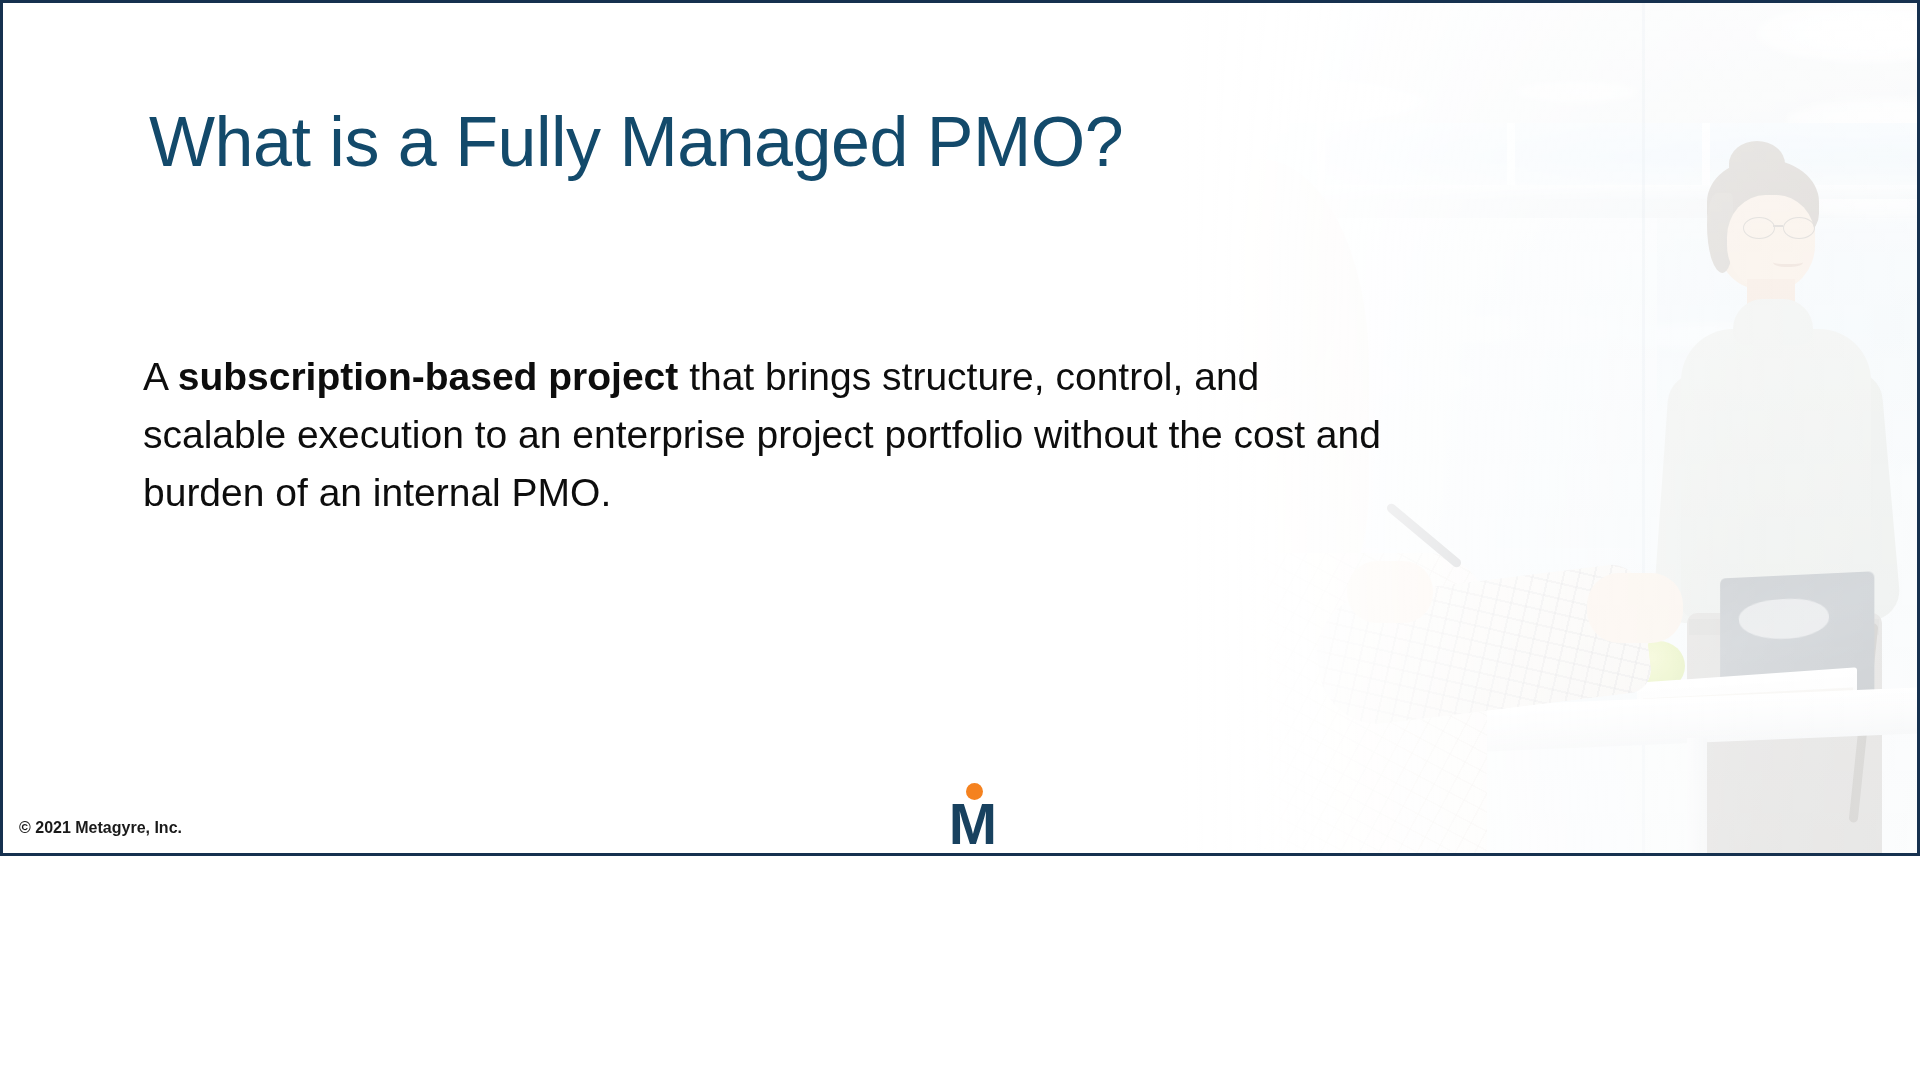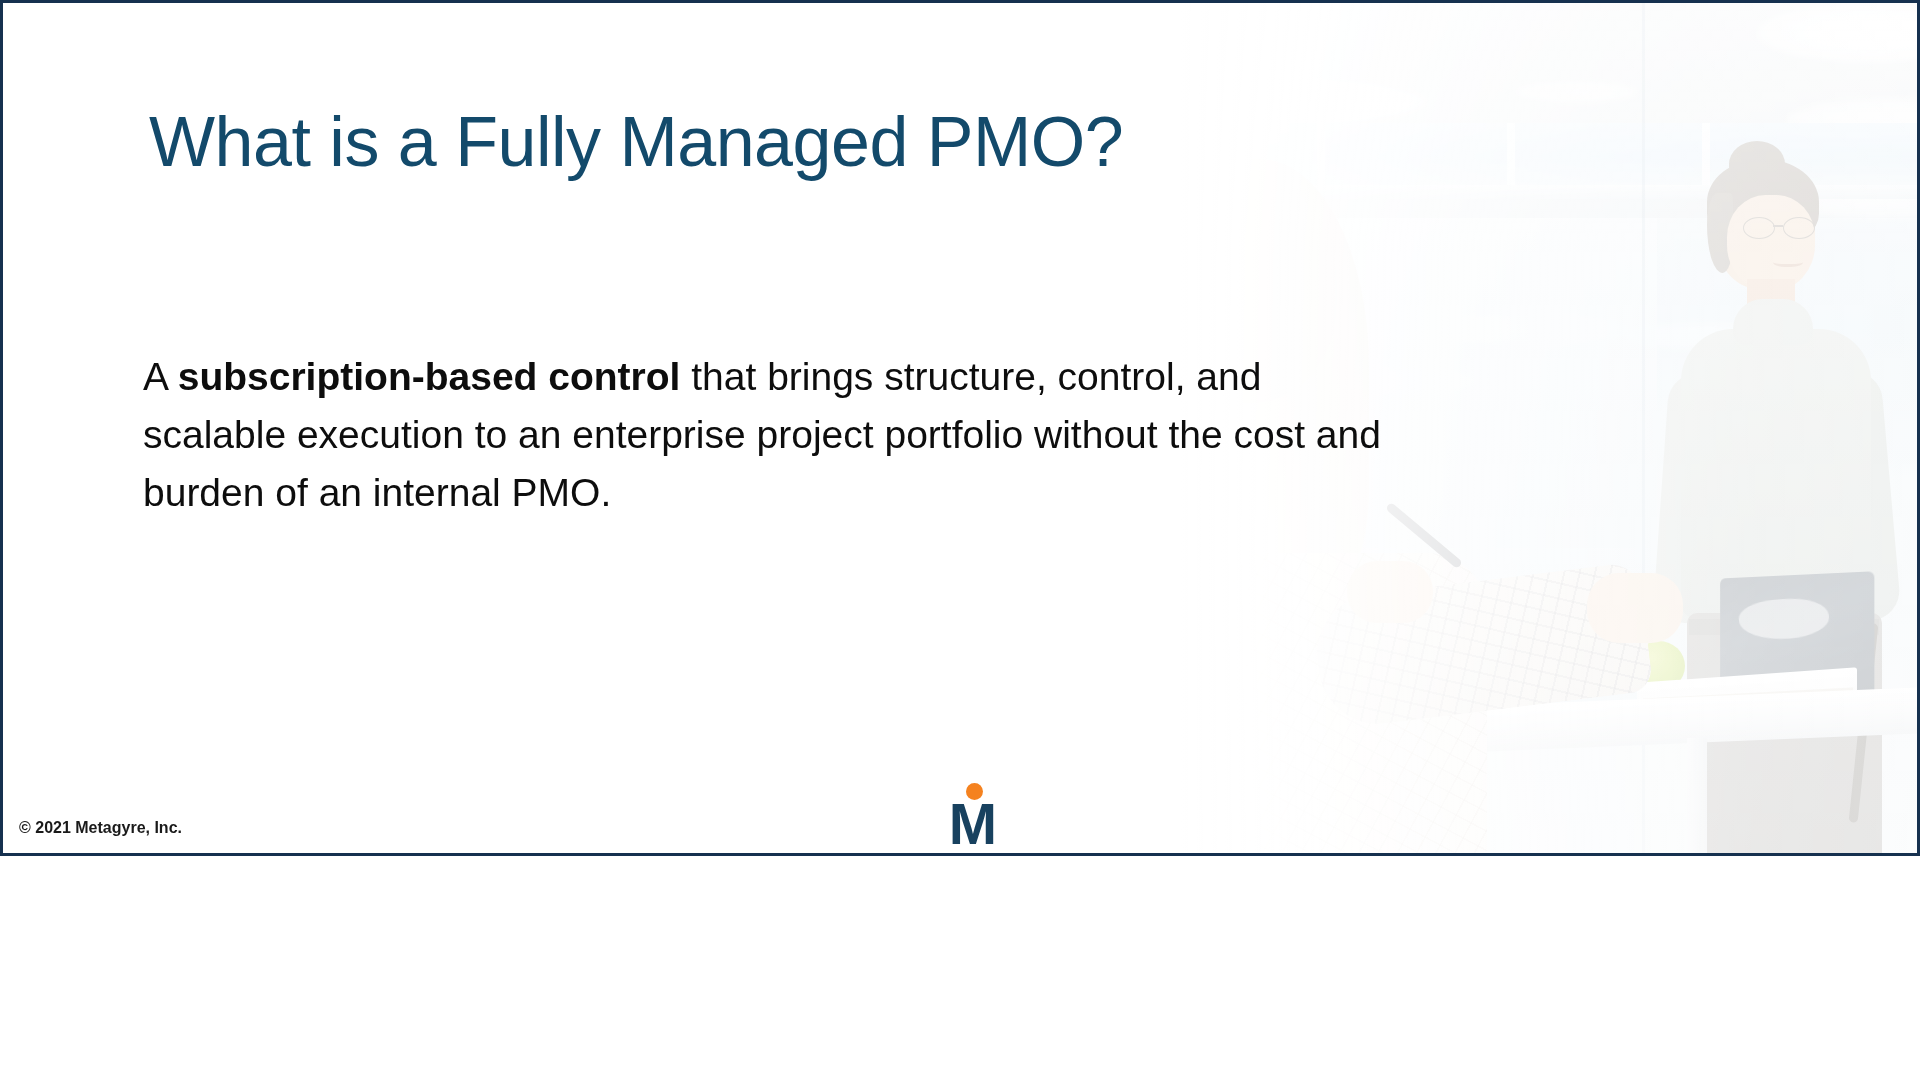--- a/index.html
+++ b/index.html
@@ -516,21 +516,21 @@
       </div>
 
       <div class="photo-wash"></div>
       <div class="photo-fade-v"></div>
       <div class="photo-fade"></div>
     </div>
   </div>
 
   <h1 class="title">What is a Fully Managed PMO?</h1>
 
-  <p class="body-copy"><span>A </span><b>subscription-based control</b><span> that brings structure, control, and scalable execution to an enterprise project portfolio without the cost and burden of an internal PMO.</span></p>
+  <p class="body-copy"><span>A </span><b>subscription-based project</b><span> that brings structure, control, and scalable execution to an enterprise project portfolio without the cost and burden of an internal PMO.</span></p>
 
   <div class="footer-copyright">© 2021 Metagyre, Inc.</div>
 
   <div class="logo">
     <span class="logo-dot"></span>
     <span class="logo-m">M</span>
   </div>
 
 </div>
 

